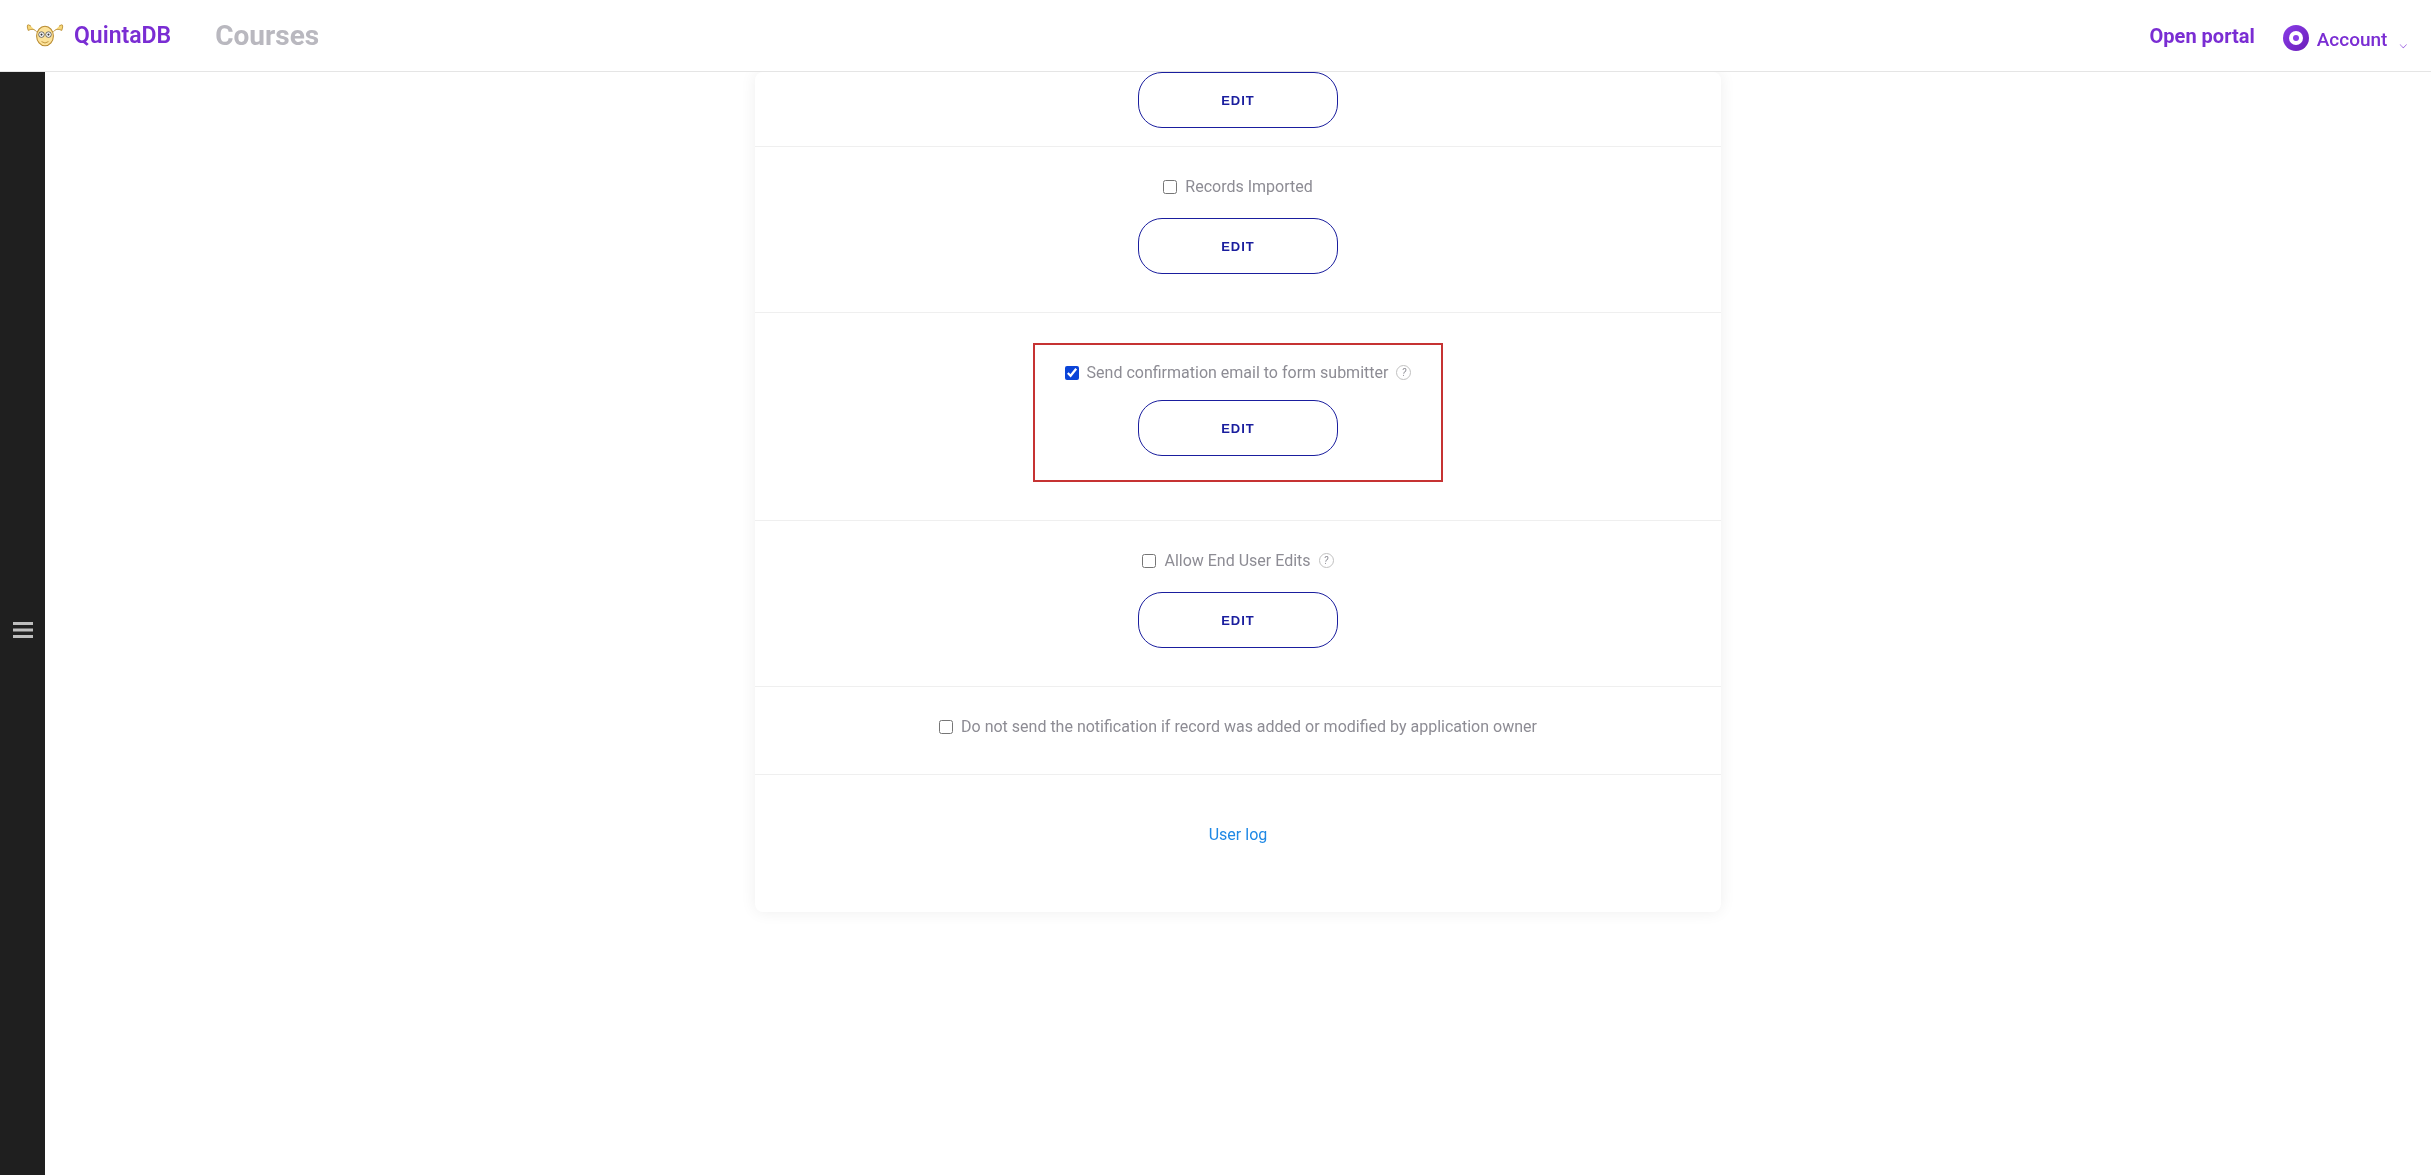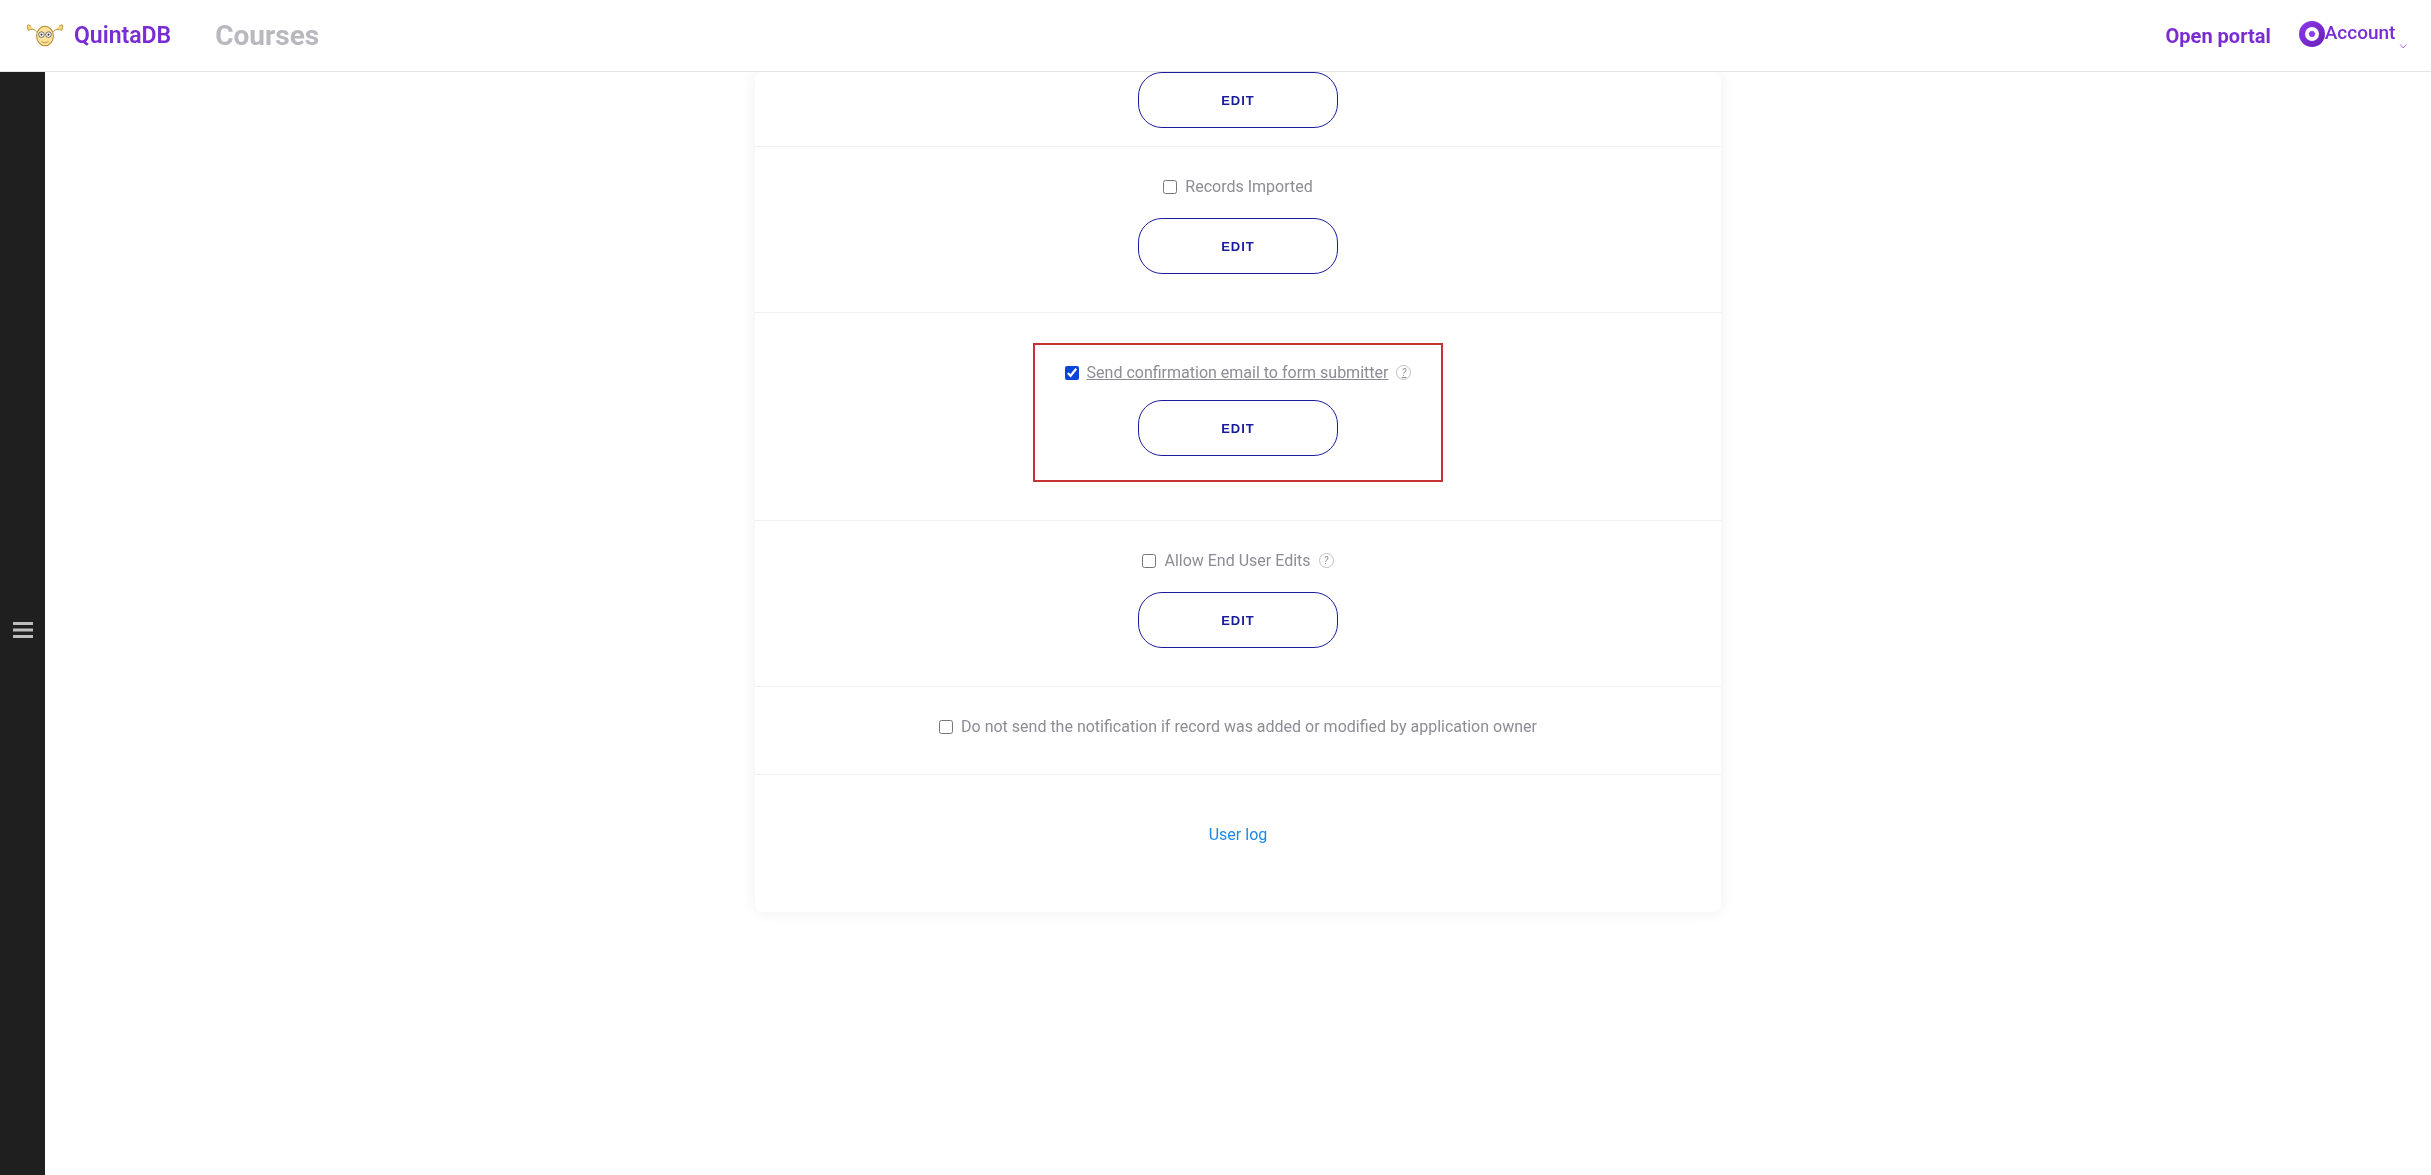--- a/index.html
+++ b/index.html
@@ -54,21 +54,22 @@
       gap: 28px;
     }
     .open-portal {
       font-size: 20px;
       color: #7a2dd3;
       cursor: pointer;
       font-weight: bold;
     }
     .account-group {
       display: flex;
-      align-items: flex-start;
+      align-items: flex-end;
+      gap: 8px;
       cursor: pointer;
     }
     .avatar-icon {
       width: 26px;
       height: 26px;
       border-radius: 50%;
       background: linear-gradient(135deg, #8a3de8, #6a1db8);
       display:flex;
       align-items:center;
       justify-content:center;
@@ -179,21 +180,20 @@
       letter-spacing: 1px;
       cursor: pointer;
     }
     .highlight-box {
       border: 2px solid #c63333;
       display: inline-block;
       padding: 18px 30px 24px 30px;
     }
     .highlight-box .option-row {
       margin-bottom: 18px;
-      text-decoration: underline;
     }
     .error-log {
       text-align: center;
       color: #1e88e5;
       font-size: 16px;
       cursor: pointer;
       padding-top: 20px;
     }
     .no-edit .option-row {
       margin-bottom: 0;

